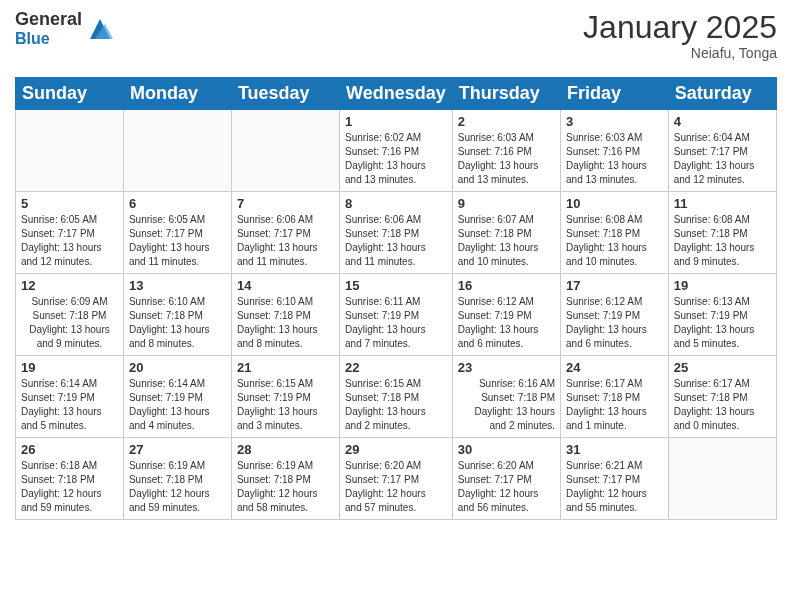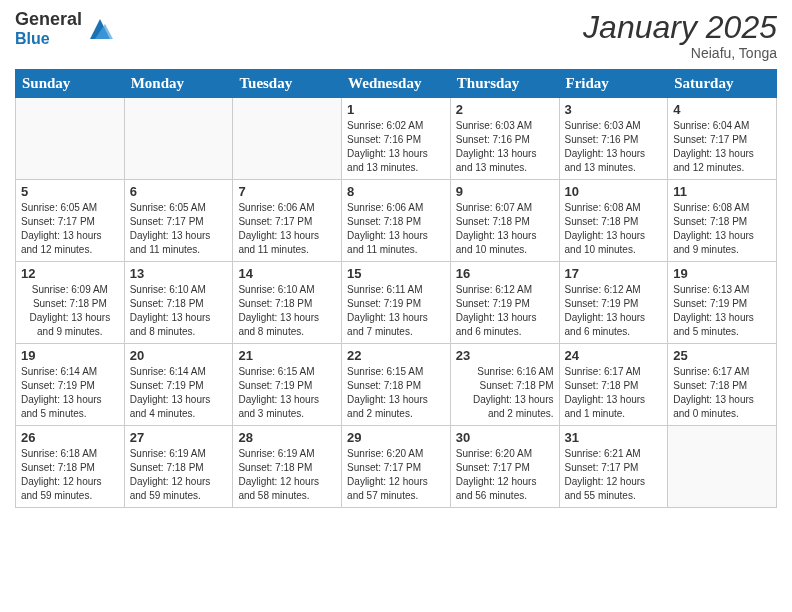--- a/index.html
+++ b/index.html
@@ -13,21 +13,21 @@
     .container {
       width: 792px;
       height: 612px;
       padding: 10px 15px;
       background: #fff;
     }
     .header {
       display: flex;
       justify-content: space-between;
       align-items: flex-start;
-      margin-bottom: 8px;
+      margin-bottom: 16px;
     }
     .logo {
       display: flex;
       align-items: center;
     }
     .logo-text {
       display: flex;
       flex-direction: column;
       line-height: 1.1;
     }
@@ -47,40 +47,38 @@
       margin-left: 3px;
     }
     .title-section {
       text-align: right;
     }
     .month-title {
       font-size: 32px;
       font-weight: normal;
       color: #333;
       line-height: 1.1;
-      font-style: italic;
     }
     .subtitle {
       font-size: 14px;
       color: #555;
     }
     .calendar {
       width: 100%;
       border-collapse: collapse;
       border: 1px solid #ccc;
     }
     .calendar th {
       background-color: #1a73b5;
       color: #fff;
       text-align: left;
       padding: 5px 6px;
-      font-size: 15px;
+      font-size: 18px;
       font-weight: bold;
       border: 1px solid #1a73b5;
-      font-family: Liberation Serif, serif;
     }
     .calendar td {
       vertical-align: top;
       padding: 4px 5px;
       border: 1px solid #ccc;
       width: calc(100% / 7);
       height: 78px;
       font-size: 10.5px;
       color: #333;
       background: #fff;

